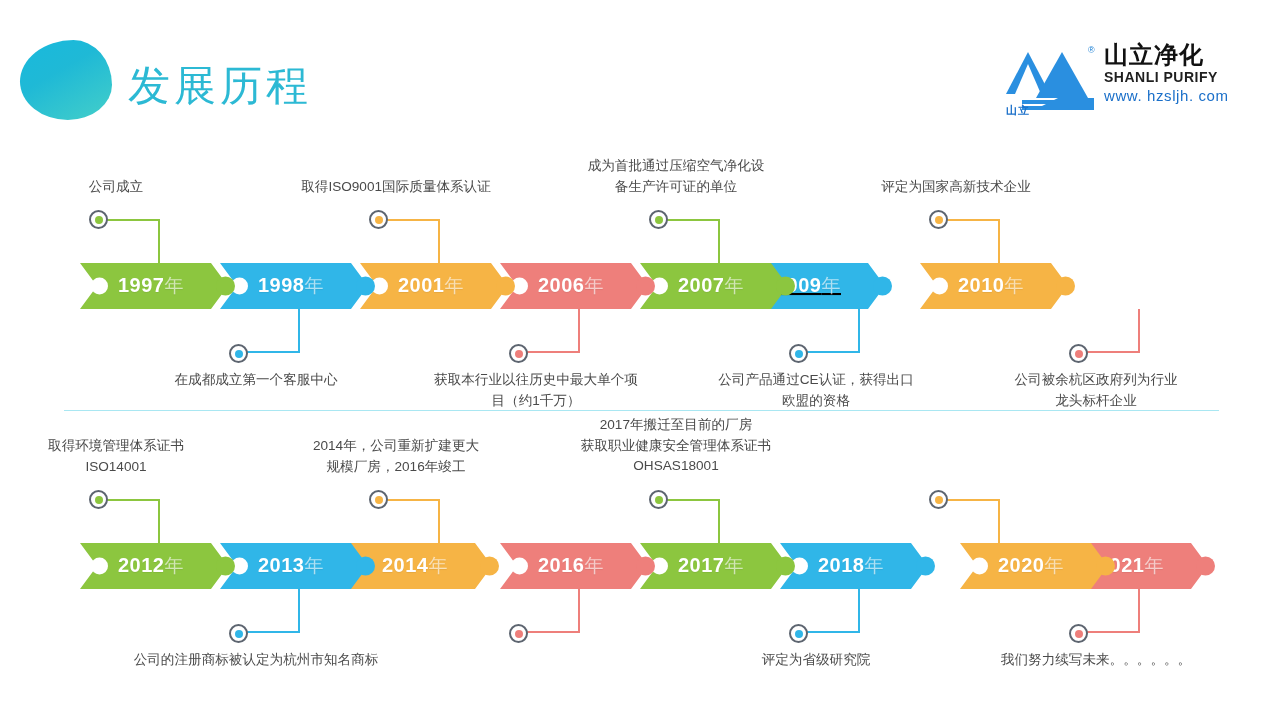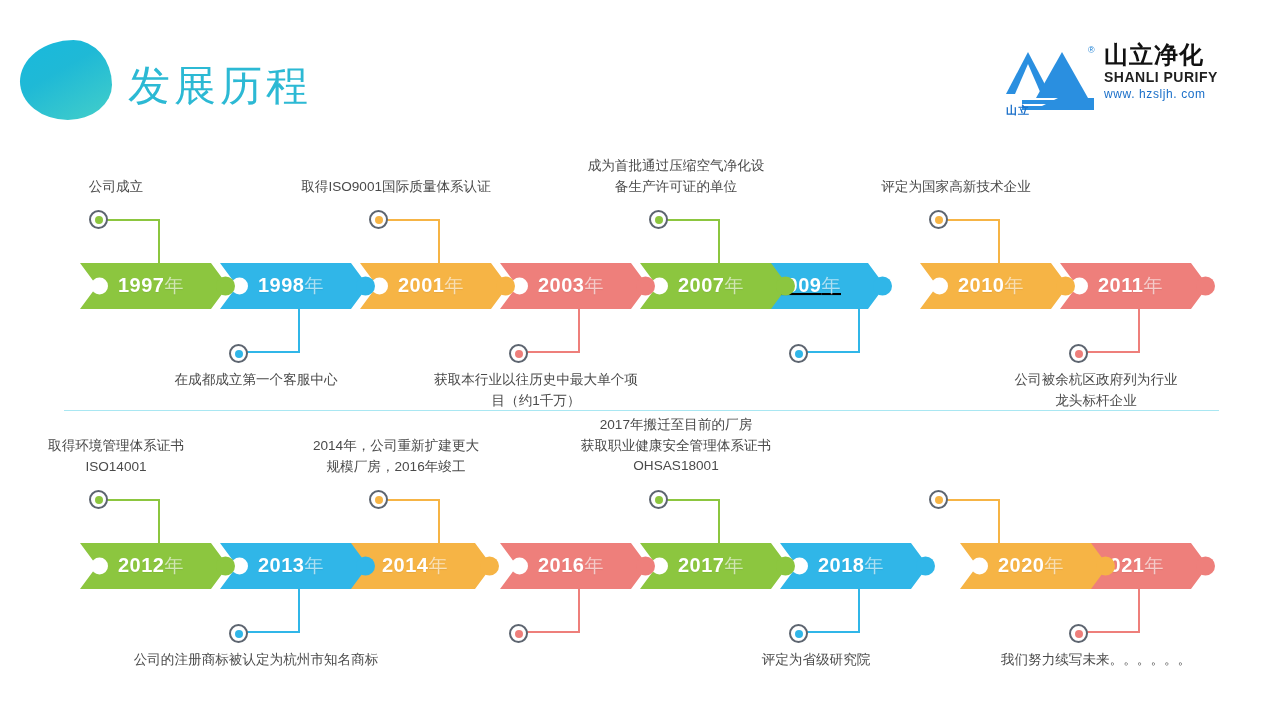--- a/index.html
+++ b/index.html
@@ -39,21 +39,21 @@
   .logo-text { position: absolute; left: 100px; top: 0px; width: 120px; }
   .logo-cn {
     font-size: 24px; color: #111; font-weight: bold; letter-spacing: 1px;
     line-height: 1.12; white-space: nowrap;
   }
   .logo-en {
     font-size: 14px; color: #1f1f1f; font-weight: bold; letter-spacing: .5px;
     line-height: 1.2; white-space: nowrap;
   }
   .logo-url {
-    font-size: 12px; color: #1a6fc9; letter-spacing: .6px;
+    font-size: 15px; color: #1a6fc9; letter-spacing: .6px;
     line-height: 1.35; white-space: nowrap;
   }
 
   
   .divider {
     position: absolute; left: 64px; top: 410px; width: 1155px; height: 1.4px;
     background: #a9e7f2;
   }
 
   
@@ -153,45 +153,39 @@
         <div class="chev" style="left: 360px; width: 148px; z-index: 38;">
           <div class="chev-body" style="background: rgb(246, 180, 69);"></div>
           <div class="chev-knob" style="background: rgb(246, 180, 69);"></div>
           <div class="chev-hole"></div>
           <div class="chev-label"><span>2001</span><span class="yr-suffix">年</span></div>
         </div>
         <div class="chev" style="left: 500px; width: 148px; z-index: 37;">
           <div class="chev-body" style="background: rgb(238, 127, 123);"></div>
           <div class="chev-knob" style="background: rgb(238, 127, 123);"></div>
           <div class="chev-hole"></div>
-          <div class="chev-label"><span>2003</span><span class="yr-suffix">年</span></div>
+          <div class="chev-label"><span>2006</span><span class="yr-suffix">年</span></div>
         </div>
         <div class="chev" style="left: 640px; width: 148px; z-index: 36;">
           <div class="chev-body" style="background: rgb(140, 198, 63);"></div>
           <div class="chev-knob" style="background: rgb(140, 198, 63);"></div>
           <div class="chev-hole"></div>
           <div class="chev-label"><span>2007</span><span class="yr-suffix">年</span></div>
         </div>
         <div class="chev" style="left: 737px; width: 148px; z-index: 35; text-decoration: underline;">
           <div class="chev-body" style="background: rgb(48, 182, 232);"></div>
           <div class="chev-knob" style="background: rgb(48, 182, 232);"></div>
           <div class="chev-hole"></div>
           <div class="chev-label"><span>2009</span><span class="yr-suffix">年</span></div>
         </div>
         <div class="chev" style="left: 920px; width: 148px; z-index: 34;">
           <div class="chev-body" style="background: rgb(246, 180, 69);"></div>
           <div class="chev-knob" style="background: rgb(246, 180, 69);"></div>
           <div class="chev-hole"></div>
           <div class="chev-label"><span>2010</span><span class="yr-suffix">年</span></div>
-        </div>
-        <div class="chev" style="left: 1060px; width: 148px; z-index: 33;">
-          <div class="chev-body" style="background: rgb(238, 127, 123);"></div>
-          <div class="chev-knob" style="background: rgb(238, 127, 123);"></div>
-          <div class="chev-hole"></div>
-          <div class="chev-label"><span>2011</span><span class="yr-suffix">年</span></div>
         </div>
       </div>
       <div class="row" style="top: 543px; text-decoration: underline;">
         <div class="chev" style="left: 80px; width: 148px; z-index: 40;">
           <div class="chev-body" style="background: rgb(140, 198, 63);"></div>
           <div class="chev-knob" style="background: rgb(140, 198, 63);"></div>
           <div class="chev-hole"></div>
           <div class="chev-label"><span>2012</span><span class="yr-suffix">年</span></div>
         </div>
         <div class="chev" style="left: 220px; width: 148px; z-index: 39;">
@@ -281,20 +275,22 @@
     </div>
     <div class="cap" style="width: 260px; left: 546px; top: 156px;">成为首批通过压缩空气净化设
 备生产许可证的单位</div>
     <div class="stem" style="left: 0px; top: 0px; width: 1280px; height: 720px; pointer-events: none;">
       <div class="v" style="background: rgb(48, 182, 232); left: 858px; top: 309px; height: 44px;"></div>
       <div class="h" style="background: rgb(48, 182, 232); left: 804px; top: 350.6px; width: 56px;"></div>
     </div>
     <div class="marker" style="left: 789px; top: 344px;">
       <i style="background: rgb(48, 182, 232);"></i>
     </div>
+    <div class="cap" style="width: 260px; left: 686px; top: 370px;">公司产品通过CE认证，获得出口
+欧盟的资格</div>
     <div class="stem" style="left: 0px; top: 0px; width: 1280px; height: 720px; pointer-events: none;">
       <div class="v" style="background: rgb(246, 180, 69); left: 998px; top: 219px; height: 44px;"></div>
       <div class="h" style="background: rgb(246, 180, 69); left: 944px; top: 219px; width: 56px;"></div>
     </div>
     <div class="marker" style="left: 929px; top: 210px;">
       <i style="background: rgb(246, 180, 69);"></i>
     </div>
     <div class="cap" style="width: 260px; left: 826px; top: 177px;">评定为国家高新技术企业</div>
     <div class="stem" style="left: 0px; top: 0px; width: 1280px; height: 720px; pointer-events: none;">
       <div class="v" style="background: rgb(238, 127, 123); left: 1138px; top: 309px; height: 44px;"></div>

